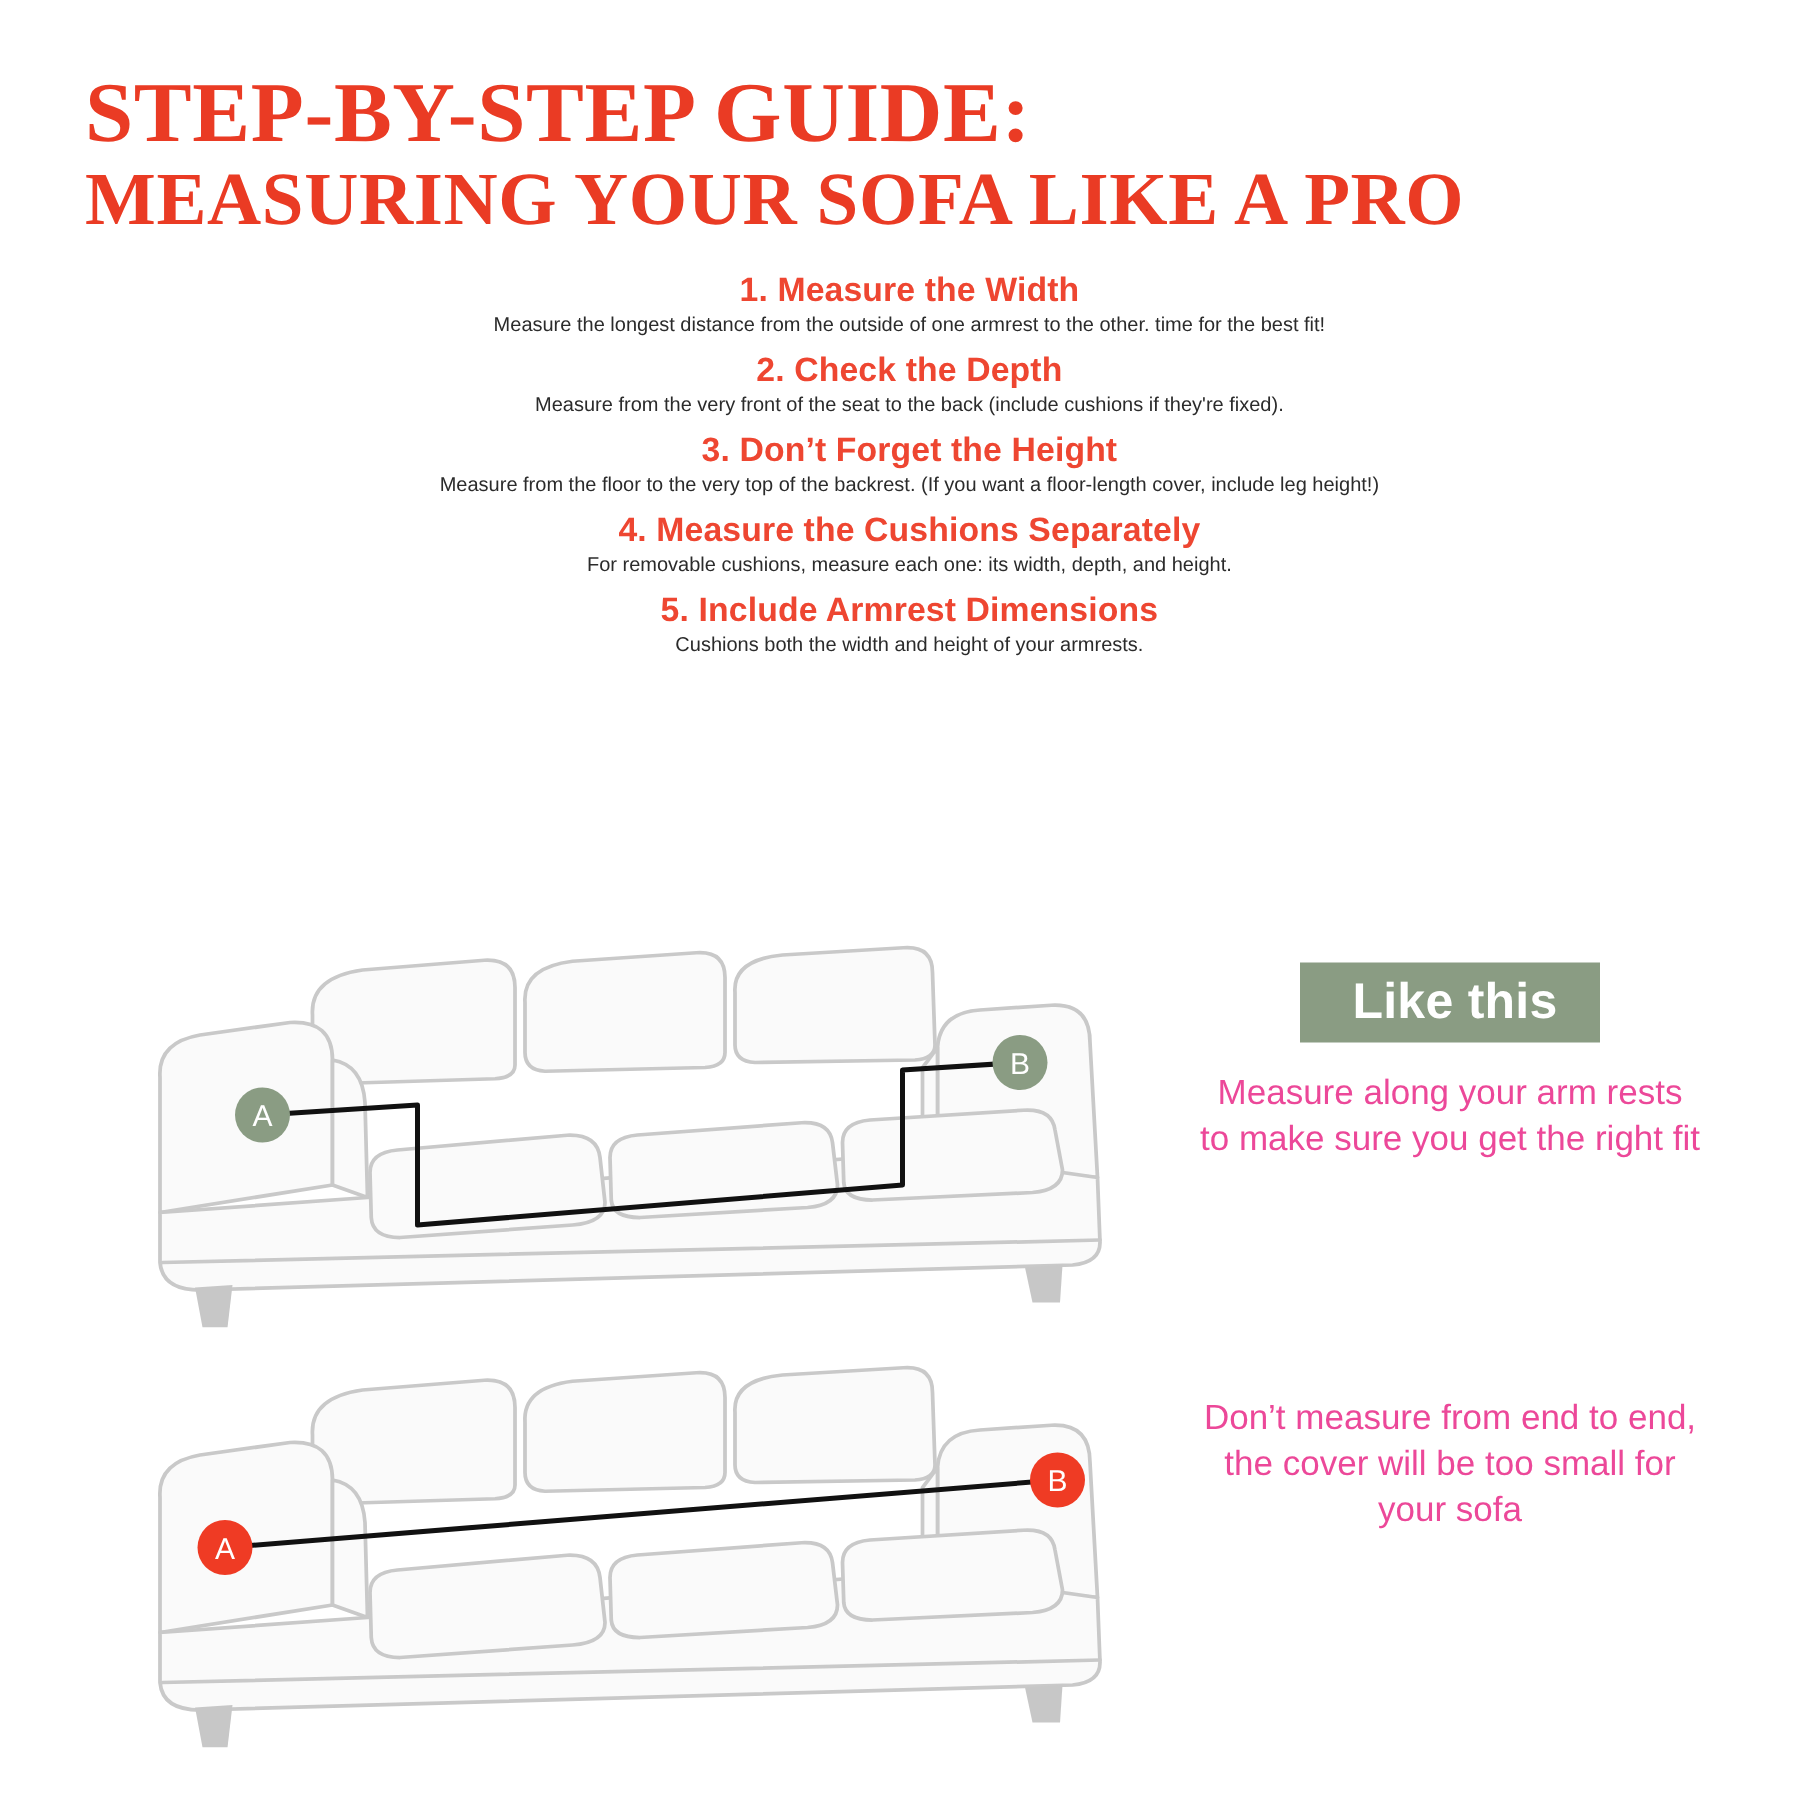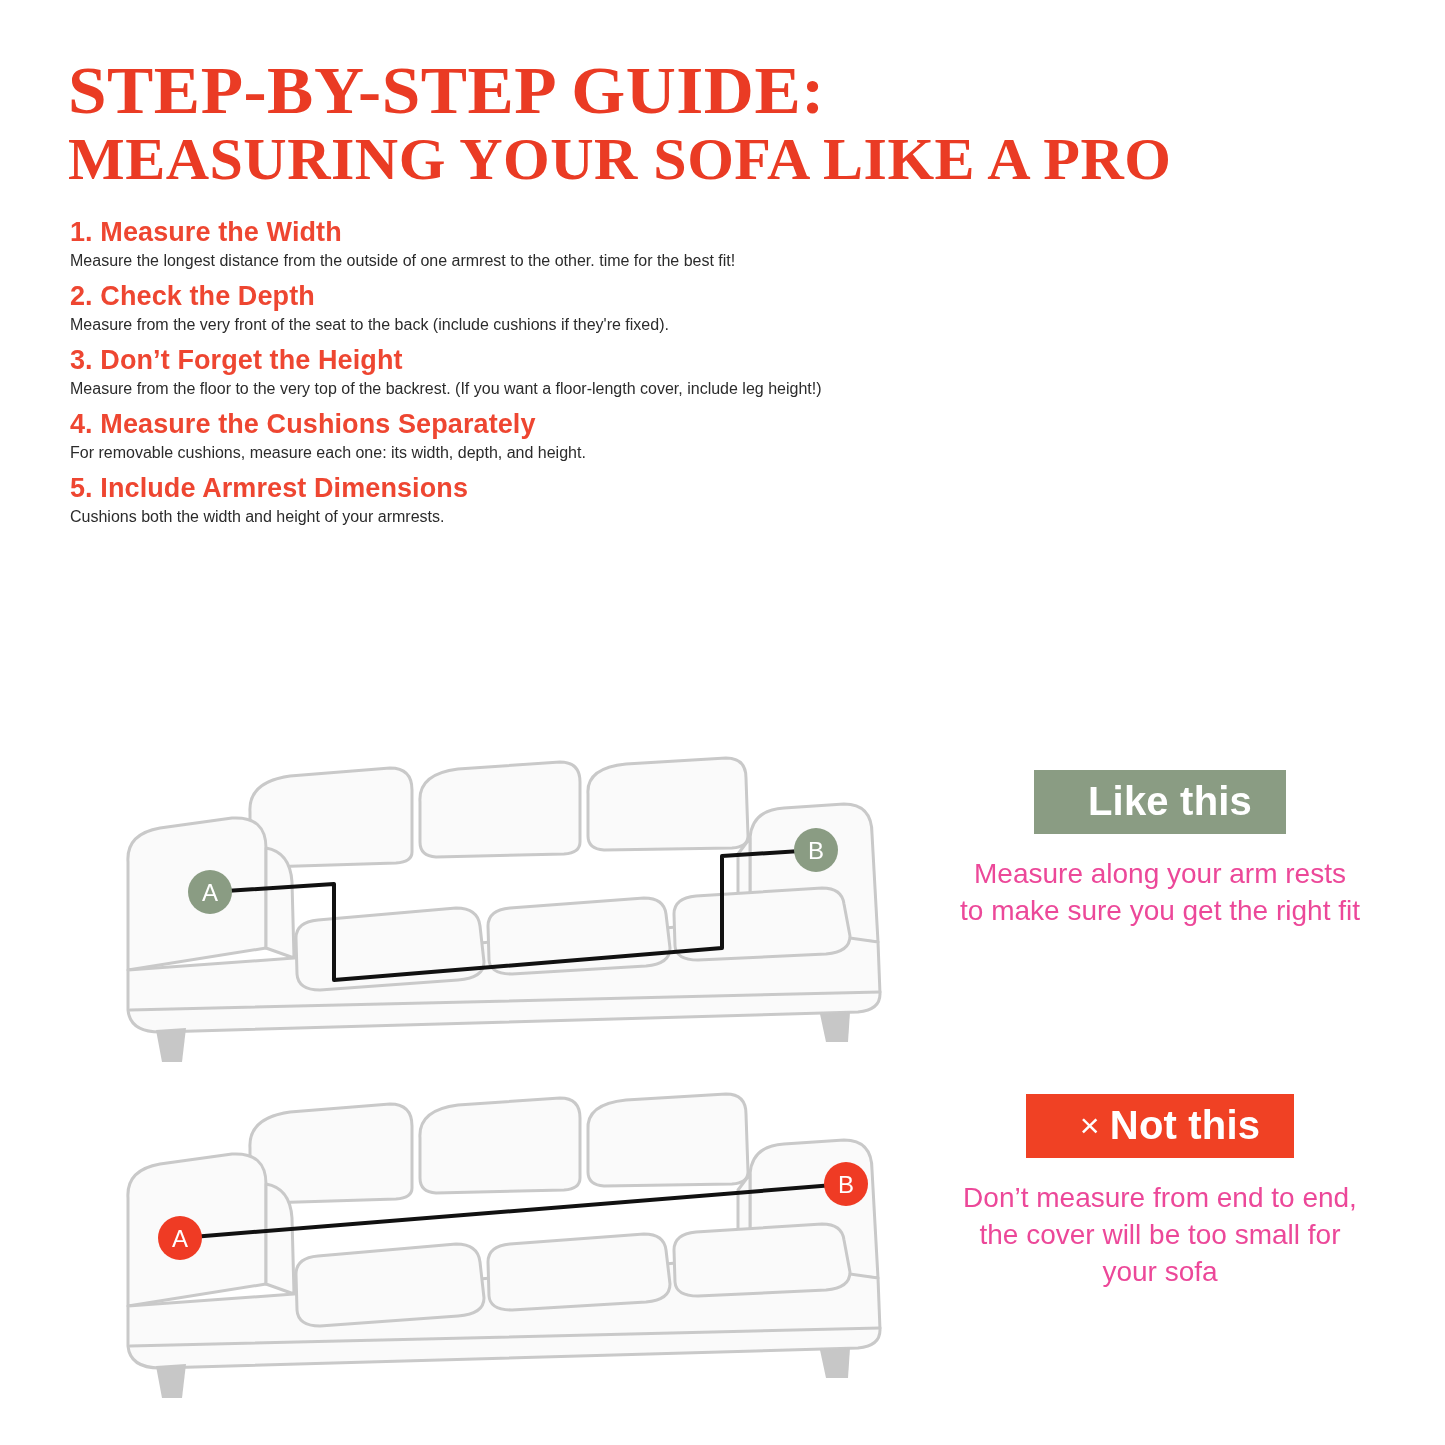--- a/index.html
+++ b/index.html
@@ -45,20 +45,21 @@
     transform-origin: left center;
     margin-top: 4px;
   }
 
   
   .steps {
     margin-top: 26px;
   }
   .step {
     margin-bottom: 10px;
+    text-align: center;
   }
   .step-head {
     color: #ee4631;
     font-size: 27px;
     font-weight: bold;
     margin: 0 0 3px 2px;
     letter-spacing: 0.1px;
   }
   .step-body {
     color: #2b2b2b;
@@ -88,21 +89,21 @@
     position: absolute;
     width: 400px;
     left: 900px;
     text-align: center;
   }
   .callout-1 { top: 28px; }
   .callout-2 { top: 352px; }
 
   .badge {
     display: inline-block;
-    padding: 11px 34px 13px 54px;
+    padding: 11px 34px 13px 42px;
     font-size: 40px;
     font-weight: bold;
     color: #ffffff;
     letter-spacing: 0.2px;
     line-height: 1;
   }
   .badge-good { background: #8a9c83; }
   .badge-bad  { background: #f04124; }
   .badge-bad .x-mark {
     font-weight: normal;
@@ -223,18 +224,17 @@
         <text x="786" y="115" text-anchor="middle" font-family="Liberation Sans, sans-serif" font-size="24" fill="#ffffff">B</text>
       </svg>
     </div>
 
     <div class="callout callout-1">
       <div class="badge badge-good">Like this</div>
       <div class="callout-text">Measure along your arm rests to make sure you get the right fit</div>
     </div>
 
     <div class="callout callout-2">
-      <div class="badge badge-bad"><span class="x-mark">×</span><span>Not this</span></div>
       <div class="callout-text">Don’t measure from end to end, the cover will be too small for your sofa</div>
     </div>
 
   </div>
 </div>
 
 </body></html>

